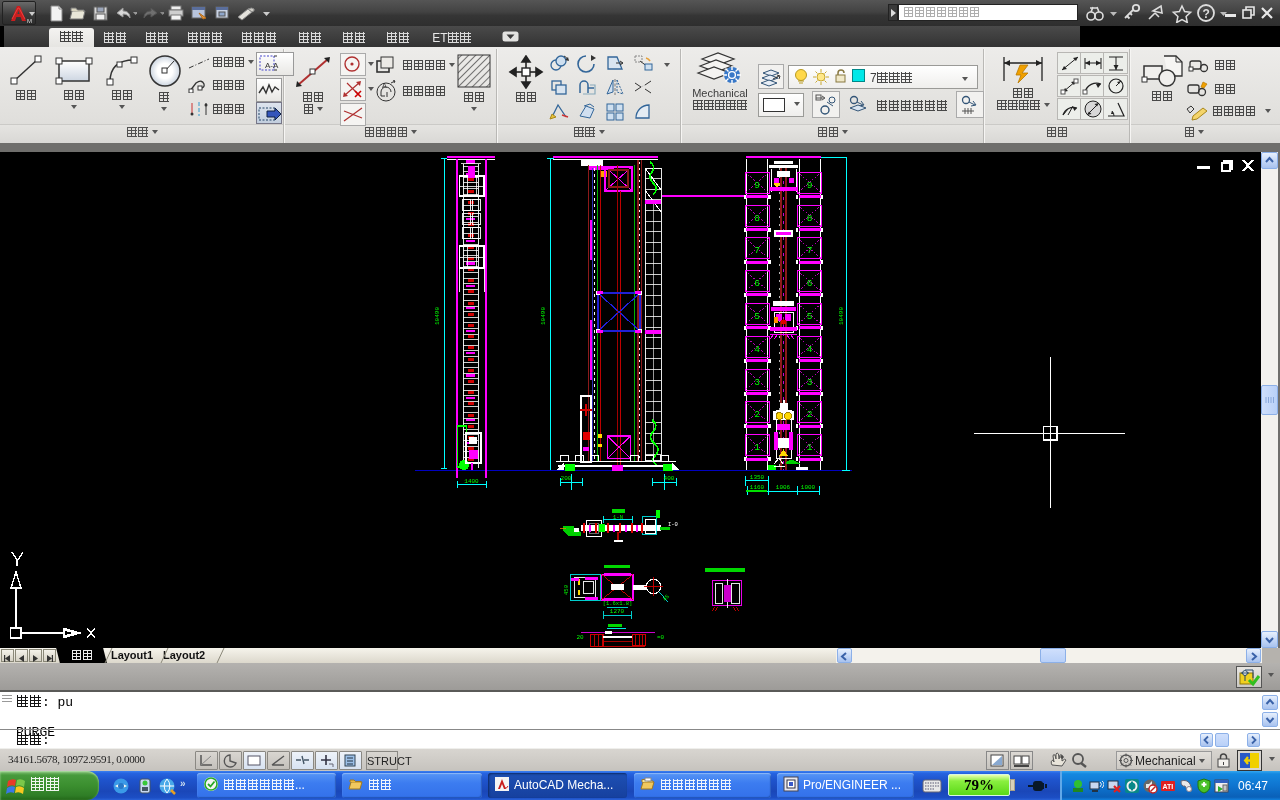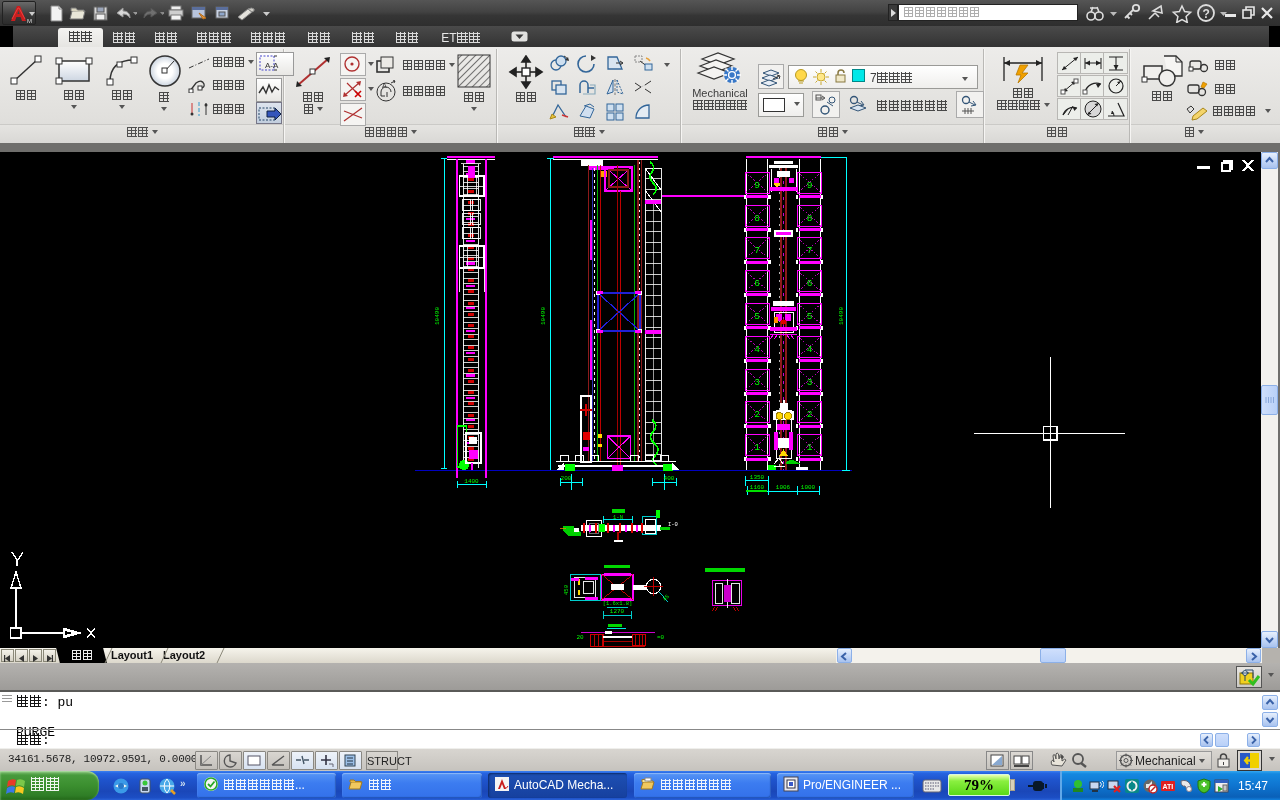--- a/index.html
+++ b/index.html
@@ -9,21 +9,21 @@
 #title{position:absolute;left:0;top:0;width:1280px;height:26px;background:linear-gradient(#555 0,#434343 45%,#353535 60%,#2e2e2e);}
 #alogo{position:absolute;left:2px;top:1px;width:34px;height:24px;background:linear-gradient(#6a6a6a,#3a3a3a 60%,#2c2c2c);border:1px solid #222;border-radius:2px}
 #qat{position:absolute;left:46px;top:2px;height:22px;display:flex;align-items:center}
 #qat svg{margin:0 1px}
 #ttext{position:absolute;left:315px;top:6px;width:545px;text-align:center;color:#fff;font-family:"Liberation Mono",monospace;font-weight:bold;font-size:13.5px;letter-spacing:0.35px;white-space:nowrap}
 #sbox{position:absolute;left:898px;top:4px;width:180px;height:17px;background:#fff;border:1px solid #222;color:#a8a8a8;font-style:italic;font-size:11px;line-height:15px;padding-left:4px}
 #sarr{position:absolute;left:888px;top:4px;width:10px;height:17px;background:#3a3a3a;border:1px solid #222;color:#ddd;font-size:8px;line-height:16px;text-align:center}
 #tico{position:absolute;left:1082px;top:3px;display:flex;align-items:center}
 #wbtn{position:absolute;left:1222px;top:4px;display:flex;color:#eee}
 
-#tabrow{position:absolute;left:13px;top:26px;width:1256px;height:21px;background:linear-gradient(#4a4a4a,#3a3a3a 70%,#333)}
+#tabrow{position:absolute;left:4px;top:26px;width:1076px;height:21px;background:linear-gradient(#4a4a4a,#3a3a3a 70%,#333)}
 .rtab{position:absolute;top:3px;height:18px;line-height:18px;color:#e8e8e8;font-size:12px;text-align:center}
 .rtab.act{background:linear-gradient(#f4f3f1,#e6e5e2);color:#333;border-radius:3px 3px 0 0;top:2px;height:19px;line-height:19px;font-weight:bold}
 
 #ribbon{position:absolute;left:0;top:47px;width:1280px;height:96px;background:linear-gradient(#edecea,#e3e2df 60%,#dcdbd8)}
 #ribbon .plabel{position:absolute;top:77px;height:19px;width:100%;background:linear-gradient(#e5e4e1,#d9d8d5);border-top:1px solid #cbcac7}
 .panel{position:absolute;top:0;height:96px}
 .panel .sep{position:absolute;right:0;top:2px;width:1px;height:94px;background:#b9b8b5;box-shadow:1px 0 0 #f6f5f3}
 .plab{position:absolute;top:79px;width:100%;text-align:center;font-size:11px;color:#444;white-space:nowrap}
 .bigbtn{position:absolute;text-align:center;font-size:11px;color:#3c3c3c}
 .smtx{position:absolute;font-size:11px;color:#3c3c3c;white-space:nowrap}
@@ -1106,21 +1106,21 @@
         </svg></div>
 <div class="xpb" style="left:1200px;top:41px;width:13px;height:14px"><svg width="11" height="12">
           <path d="M7 2.5 l-3.5 3.5 3.5 3.5" stroke="#3a62a8" stroke-width="1.8" fill="none"></path>
         </svg></div>
 <div class="xpb" style="left:1215px;top:41px;width:14px;height:14px;background:linear-gradient(#cfdffc,#b8d0f8)"></div>
 <div class="xpb" style="left:1247px;top:41px;width:13px;height:14px"><svg width="11" height="12">
           <path d="M4 2.5 l3.5 3.5 -3.5 3.5" stroke="#3a62a8" stroke-width="1.8" fill="none"></path>
         </svg></div>
 </div>
 <div id="status">
-<div style="position:absolute;left:8px;top:4px;font-family:Liberation Mono, monospace;font-size:11px;letter-spacing:-0.3px">34161.5678, 10972.9591, 0.0000</div>
+<div style="position:absolute;left:8px;top:4px;font-family:Liberation Serif, serif;font-size:11px;letter-spacing:-0.3px">34161.5678, 10972.9591, 0.0000</div>
 <div class="stbtn" style="left:195px"><svg width="21" height="17">
           <path d="M5 3 v10 h11" stroke="#555" stroke-width="1.5" fill="none"></path>
           <path d="M5 13 l10 -9" stroke="#888"></path>
         </svg></div>
 <div class="stbtn" style="left:219px"><svg width="21" height="17">
           <path d="M10 3 a6 6 0 1 0 6 8 l-6 -2 z" fill="none" stroke="#555" stroke-width="1.4"></path>
         </svg></div>
 <div class="stbtn on" style="left:243px"><svg width="21" height="17">
           <rect x="4" y="4" width="12" height="9" fill="#fff" stroke="#556"></rect>
         </svg></div>
@@ -1274,15 +1274,15 @@
 <span style="position:absolute;left:134px;top:7px"><svg width="16" height="16">
             <path d="M8 1 L14 3 V8 q0 5 -6 7 q-6 -2 -6 -7 V3 Z" fill="#48c028" stroke="#207808"></path>
             <path d="M8 4 v5 m-2.5 -2.5 h5" stroke="#fff" stroke-width="1.8"></path>
           </svg></span>
 <span style="position:absolute;left:152px;top:7px"><svg width="16" height="16">
             <rect x="1" y="2" width="13" height="12" fill="#f0f0f0" stroke="#445"></rect>
             <rect x="1" y="2" width="13" height="3" fill="#3060c0"></rect>
             <path d="M4 8 l5 3 -5 3 z" fill="#30b030"></path>
             <rect x="9" y="7" width="4" height="6" fill="#c8c8c8" stroke="#666"></rect>
           </svg></span>
-<span style="position:absolute;left:176px;top:8px;color:#fff;font-size:12px">15:47</span>
+<span style="position:absolute;left:176px;top:8px;color:#fff;font-size:12px">06:47</span>
 </div>
 </div>
 </div>
 </body></html>

